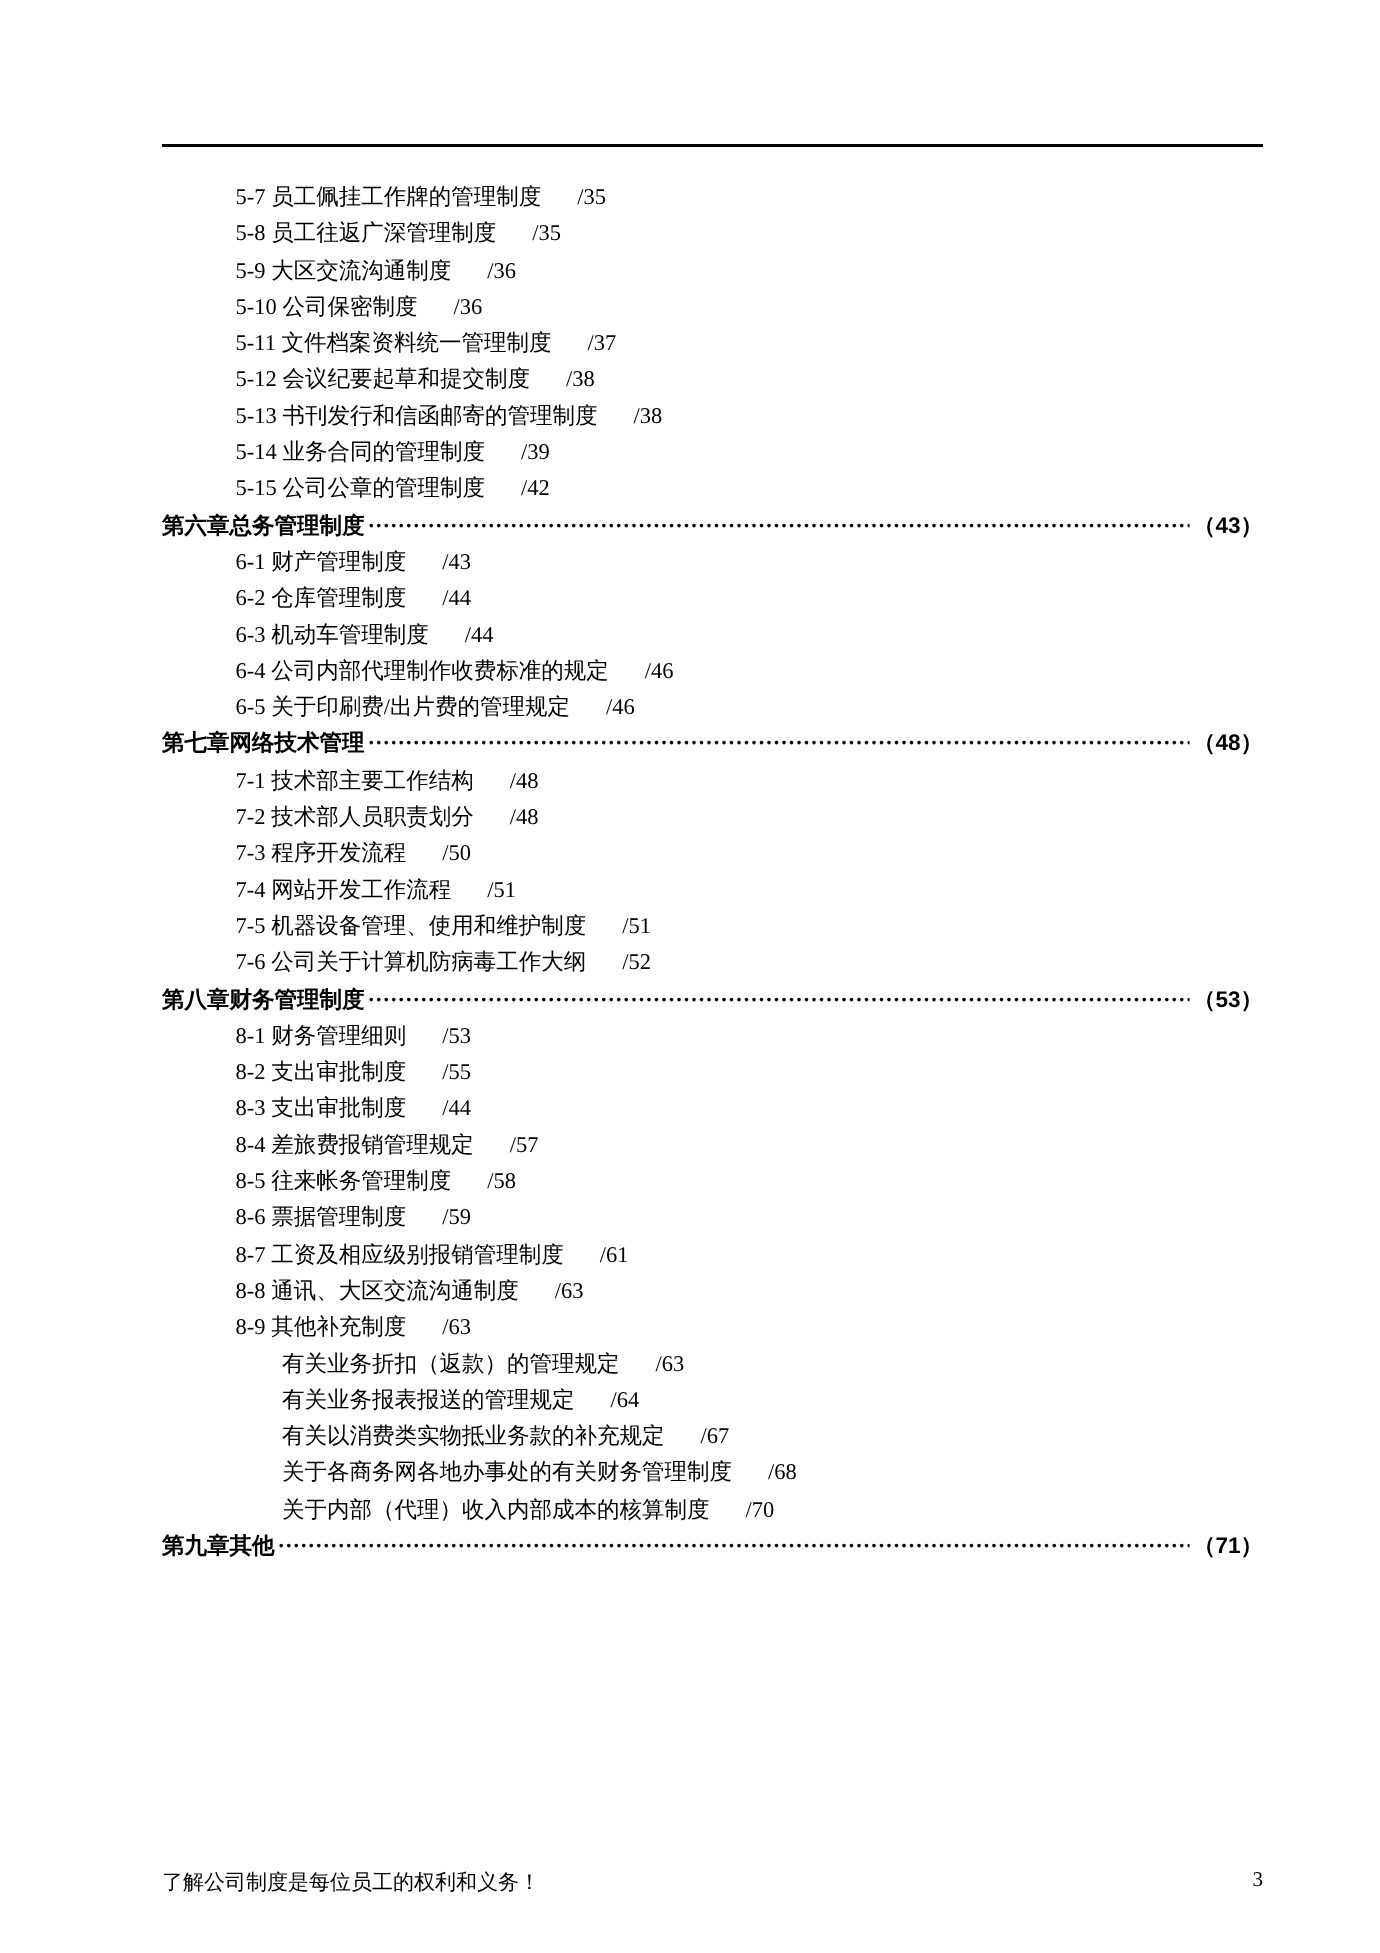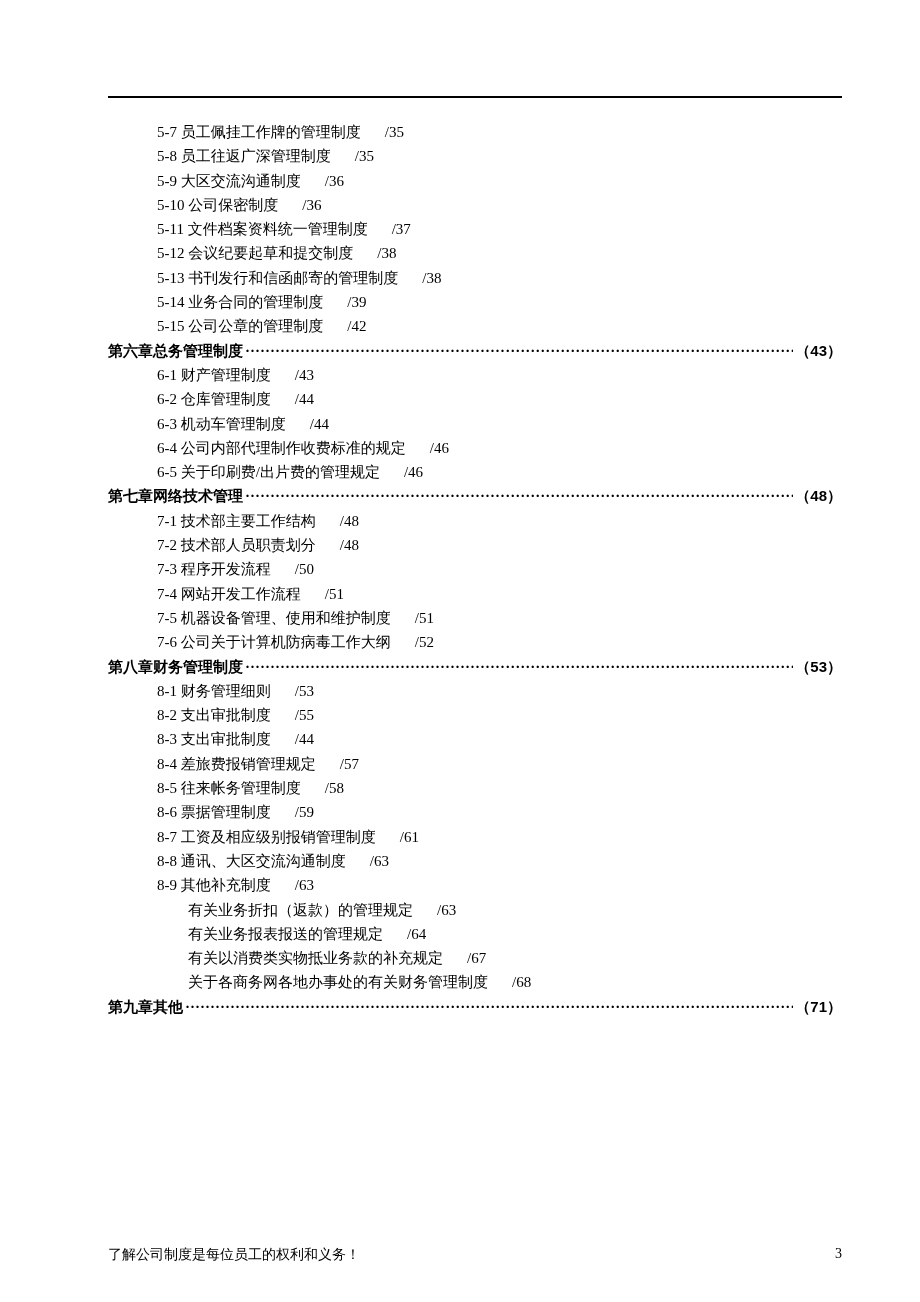--- a/index.html
+++ b/index.html
@@ -110,20 +110,21 @@
       <div class="toc-line indent-1"><span>8-4</span> <span>差旅费报销管理规定</span><span class="gap"></span><span>/57</span></div>
       <div class="toc-line indent-1"><span>8-5</span> <span>往来帐务管理制度</span><span class="gap"></span><span>/58</span></div>
       <div class="toc-line indent-1"><span>8-6</span> <span>票据管理制度</span><span class="gap"></span><span>/59</span></div>
       <div class="toc-line indent-1"><span>8-7</span> <span>工资及相应级别报销管理制度</span><span class="gap"></span><span>/61</span></div>
       <div class="toc-line indent-1"><span>8-8</span> <span>通讯、大区交流沟通制度</span><span class="gap"></span><span>/63</span></div>
       <div class="toc-line indent-1"><span>8-9</span> <span>其他补充制度</span><span class="gap"></span><span>/63</span></div>
       <div class="toc-line indent-2"><span>有关业务折扣（返款）的管理规定</span><span class="gap"></span><span>/63</span></div>
       <div class="toc-line indent-2"><span>有关业务报表报送的管理规定</span><span class="gap"></span><span>/64</span></div>
       <div class="toc-line indent-2"><span>有关以消费类实物抵业务款的补充规定</span><span class="gap"></span><span>/67</span></div>
       <div class="toc-line indent-2"><span>关于各商务网各地办事处的有关财务管理制度</span><span class="gap"></span><span>/68</span></div>
+      <div class="toc-line indent-2"><span>关于内部（代理）收入内部成本的核算制度</span><span class="gap"></span><span>/70</span></div>
       <div class="chapter-line">
         <span class="chapter-label">第九章 </span>
         <span class="chapter-title">其他</span>
         <span class="dots"></span>
         <span class="chapter-page">（71）</span>
       </div>
     </div>
   <div class="footer">
     <span>了解公司制度是每位员工的权利和义务！</span>
     <span>3</span>

